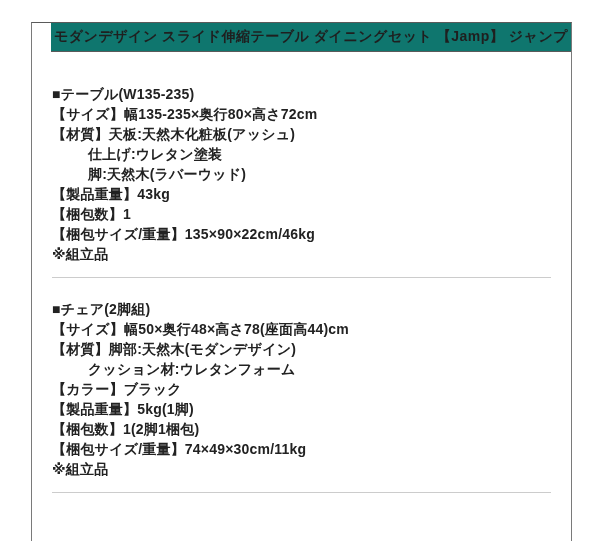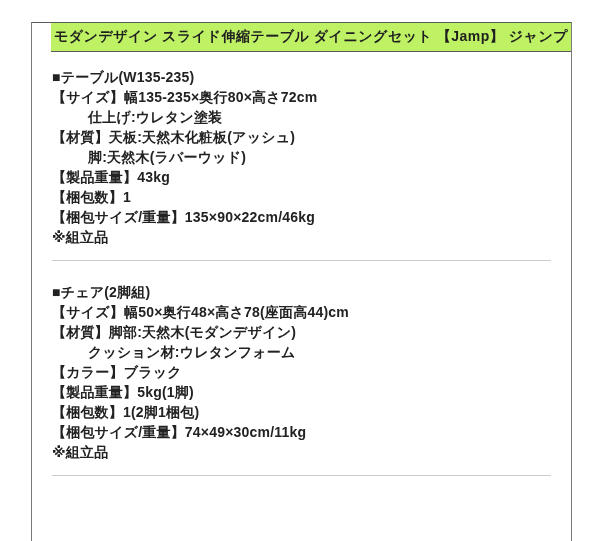--- a/index.html
+++ b/index.html
@@ -22,37 +22,37 @@
     top: 22px;
     width: 541px;
     height: 560px; 
     border-left: 1.5px solid #7a7a7a;
     border-right: 1.5px solid #7a7a7a;
     border-top: 1.5px solid #5a5a5a;
     background: #ffffff;
   }
   .spec-header {
     height: 29px;
-    background: #bef264;
+    background: #0f766e;
     border-bottom: 1.5px solid #5a5a5a;
     text-align: center;
     display: flex;
     align-items: center;
     justify-content: center;
     margin-left: 19px;
   }
   .spec-header span {
     font-size: 14px;
     font-weight: bold;
     color: #1f1f1f;
     letter-spacing: 0.5px;
     white-space: nowrap;
   }
   .spec-content {
-    padding: 15px 20px 0 20px;
+    padding: 32px 20px 0 20px;
   }
   .line {
     font-size: 14px;
     font-weight: bold;
     line-height: 20px;
     height: 20px;
     color: #222222;
     white-space: nowrap;
     letter-spacing: 0.2px;
   }
@@ -74,22 +74,22 @@
 
     <div class="spec-header">
       <span>モダンデザイン スライド伸縮テーブル ダイニングセット 【Jamp】 ジャンプ</span>
     </div>
 
     <div class="spec-content">
 
       <div class="section">
         <div class="line">■テーブル(W135-235)</div>
         <div class="line">【サイズ】幅135-235×奥行80×高さ72cm</div>
+        <div class="line">【材質】天板:天然木化粧板(アッシュ)</div>
         <div class="line indent">仕上げ:ウレタン塗装</div>
-        <div class="line">【材質】天板:天然木化粧板(アッシュ)</div>
         <div class="line indent">脚:天然木(ラバーウッド)</div>
         <div class="line">【製品重量】43kg</div>
         <div class="line">【梱包数】1</div>
         <div class="line">【梱包サイズ/重量】135×90×22cm/46kg</div>
         <div class="line">※組立品</div>
       </div>
 
       <hr class="divider">
 
       <div class="section">

